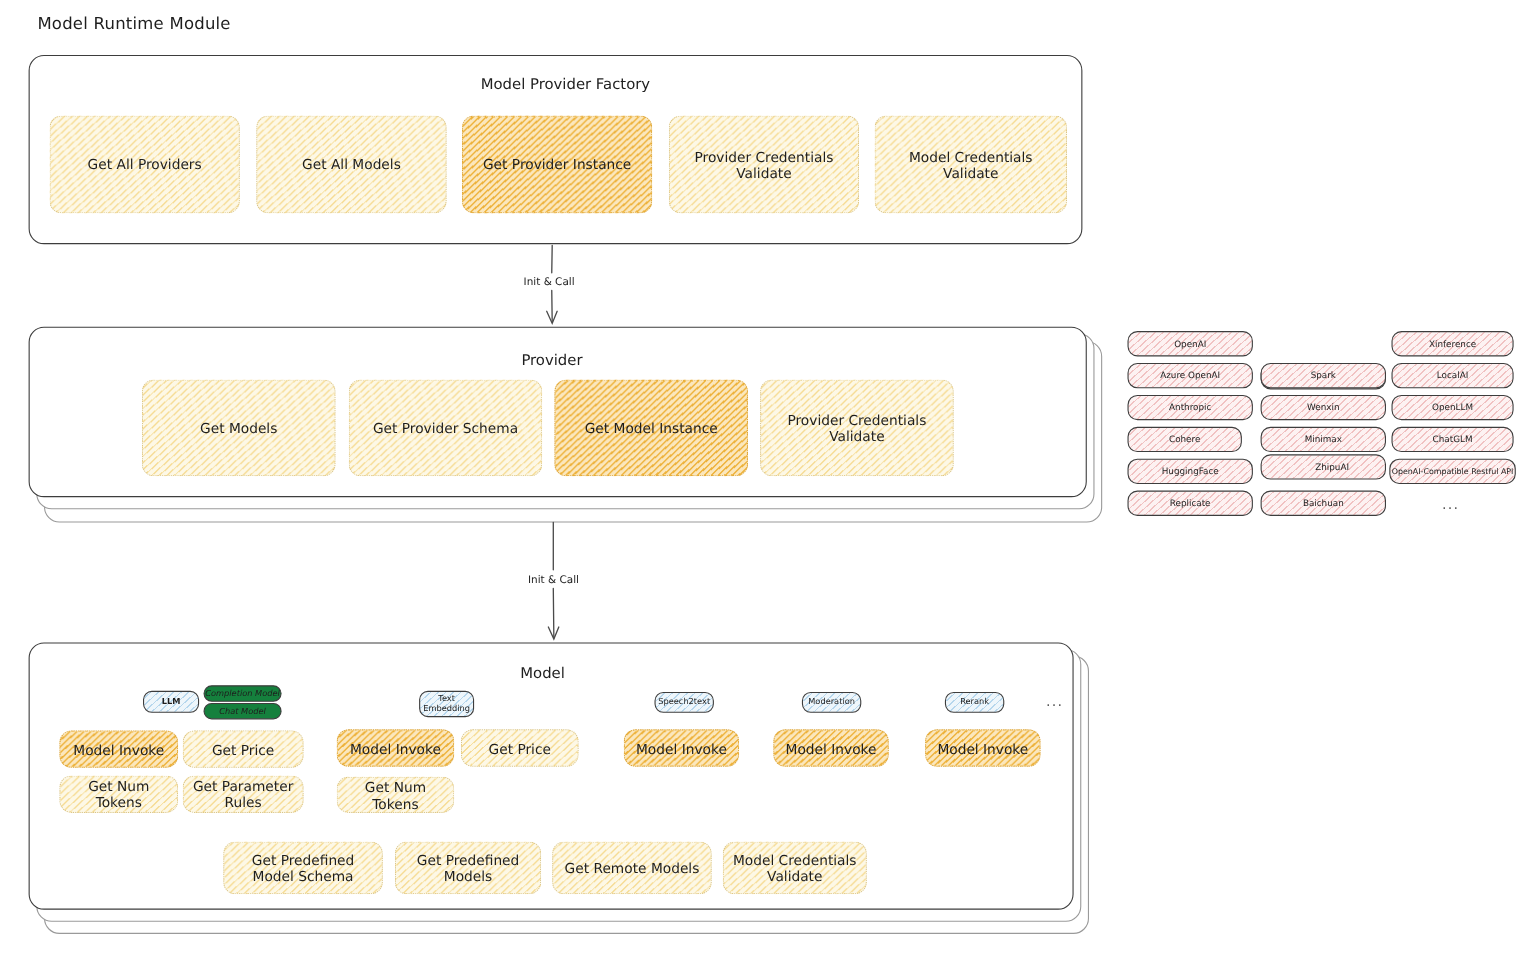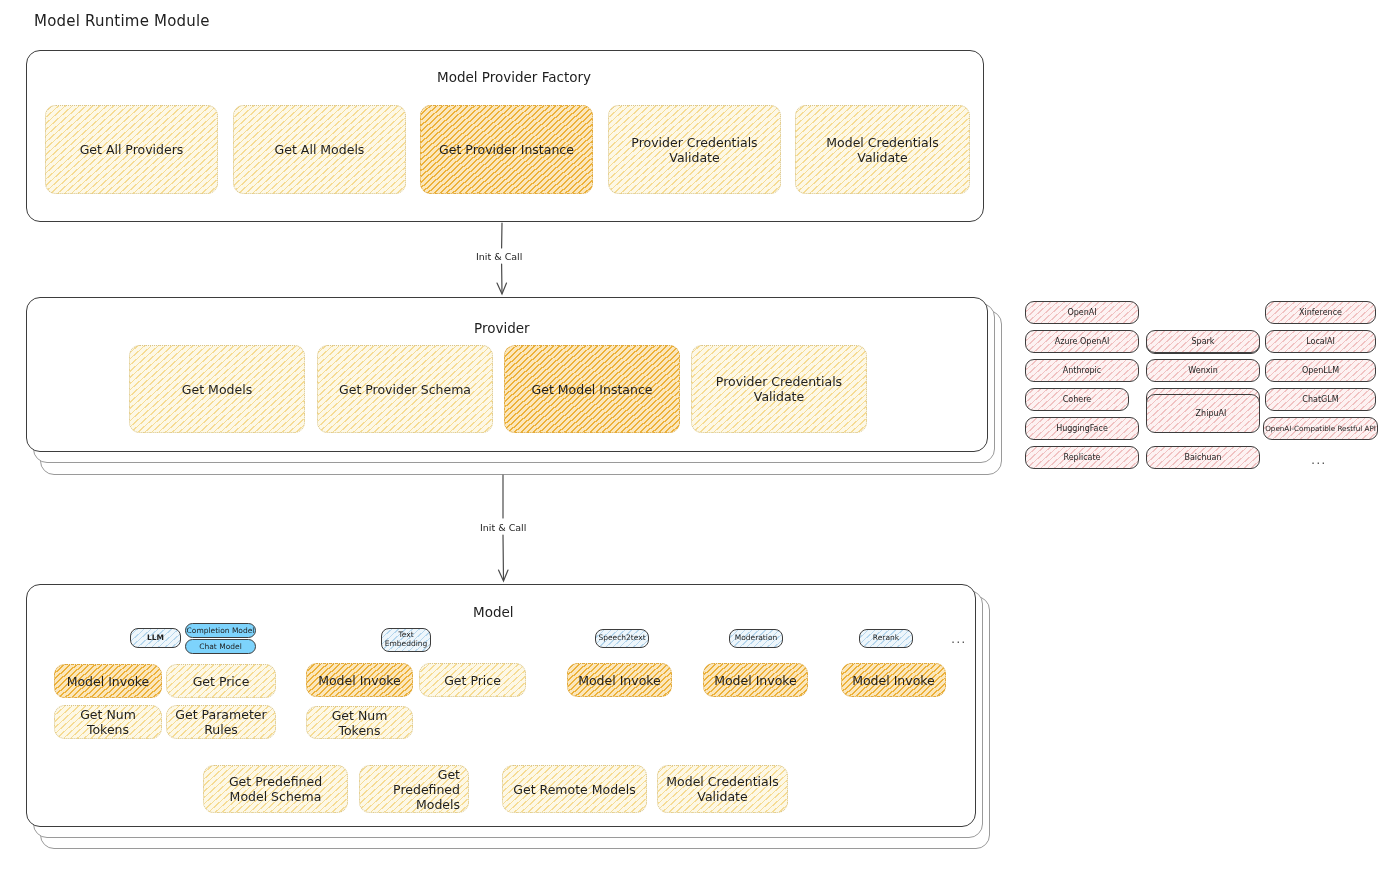--- a/index.html
+++ b/index.html
@@ -55,24 +55,24 @@
   .pchip{position:absolute;box-sizing:border-box;
          border:1.2px solid #3d3d3d;border-radius:9px;
          display:flex;align-items:center;justify-content:center;
          font-size:8px;color:#1e1e1e;text-align:center;}
 
   
   .bchip{position:absolute;box-sizing:border-box;
          border:1.2px solid #3d3d3d;border-radius:8px;
          display:flex;align-items:center;justify-content:center;
          font-size:7.5px;color:#1e1e1e;text-align:center;line-height:1.15;}
-  .wchip{position:absolute;box-sizing:border-box;background:#7dd3fc;
+  .wchip{position:absolute;box-sizing:border-box;background:#15803d;
          border:1.2px solid #3d3d3d;border-radius:8px;
          display:flex;align-items:center;justify-content:center;
-         font-size:7.5px;color:#1e1e1e;text-align:center;}
+         font-size:7.5px;color:#1e1e1e;text-align:center;font-style:italic;}
 
   .arrow-label{position:absolute;font-size:9.5px;color:#1e1e1e;
                background:#fff;padding:0 3px;white-space:nowrap;}
   .ellipsis{position:absolute;font-size:13px;color:#5a5a5a;letter-spacing:1px;}
   svg.overlay{position:absolute;left:0;top:0;width:1393px;height:880px;
               pointer-events:none;}
 </style>
 </head>
 <body>
 
@@ -103,21 +103,21 @@
 <div class="pchip hach-pink" style="left:1025px;top:330px;width:114px;height:23px;">Azure OpenAI</div>
 <div class="pchip hach-pink" style="left:1025px;top:359px;width:114px;height:23px;">Anthropic</div>
 <div class="pchip hach-pink" style="left:1025px;top:388px;width:104px;height:23px;">Cohere</div>
 <div class="pchip hach-pink" style="left:1025px;top:417px;width:114px;height:23px;">HuggingFace</div>
 <div class="pchip hach-pink" style="left:1025px;top:446px;width:114px;height:23px;">Replicate</div>
 
 <div class="pchip hach-pink" style="left:1146px;top:301px;width:114px;height:23px;margin-top:30px;">Tongyi</div>
 <div class="pchip hach-pink" style="left:1146px;top:330px;width:114px;height:23px;">Spark</div>
 <div class="pchip hach-pink" style="left:1146px;top:359px;width:114px;height:23px;">Wenxin</div>
 <div class="pchip hach-pink" style="left:1146px;top:388px;width:114px;height:23px;">Minimax</div>
-<div class="pchip hach-pink" style="left:1146px;top:394px;width:114px;height:39px;padding-left:16px;">ZhipuAI</div>
+<div class="pchip hach-pink" style="left:1146px;top:413px;width:114px;height:23px;padding-left:16px;">ZhipuAI</div>
 <div class="pchip hach-pink" style="left:1146px;top:446px;width:114px;height:23px;">Baichuan</div>
 
 <div class="pchip hach-pink" style="left:1265px;top:301px;width:111px;height:23px;">Xinference</div>
 <div class="pchip hach-pink" style="left:1265px;top:330px;width:111px;height:23px;">LocalAI</div>
 <div class="pchip hach-pink" style="left:1265px;top:359px;width:111px;height:23px;">OpenLLM</div>
 <div class="pchip hach-pink" style="left:1265px;top:388px;width:111px;height:23px;">ChatGLM</div>
 <div class="pchip hach-pink" style="left:1263px;top:417px;width:115px;height:23px;font-size:7.2px;">OpenAI-Compatible Restful API</div>
 <div class="ellipsis" style="left:1311px;top:452px;">...</div>
 
 <div class="arrow-label" style="left:477px;top:522px;">Init &amp; Call</div>
@@ -146,21 +146,21 @@
 
 <div class="bchip hach-blue" style="left:729px;top:629px;width:54px;height:19px;text-align:center;">Moderation</div>
 <div class="dbox strong hach-orange" style="left:703px;top:663px;width:105px;height:34px;">Model Invoke</div>
 
 <div class="bchip hach-blue" style="left:859px;top:629px;width:54px;height:19px;">Rerank</div>
 <div class="dbox strong hach-orange" style="left:841px;top:663px;width:105px;height:34px;">Model Invoke</div>
 
 <div class="ellipsis" style="left:951px;top:631px;">...</div>
 
 <div class="dbox hach-yellow" style="left:203px;top:765px;width:145px;height:48px;">Get Predefined Model Schema</div>
-<div class="dbox hach-yellow" style="left:359px;top:765px;width:110px;height:48px;text-align:right;">Get Predefined Models</div>
+<div class="dbox hach-yellow" style="left:359px;top:765px;width:133px;height:48px;">Get Predefined Models</div>
 <div class="dbox hach-yellow" style="left:502px;top:765px;width:145px;height:48px;">Get Remote Models</div>
 <div class="dbox hach-yellow" style="left:657px;top:765px;width:131px;height:48px;">Model Credentials Validate</div>
 
 <svg class="overlay" viewBox="0 0 1393 880">
   <g stroke="#4a4a4a" stroke-width="1.2" fill="none" stroke-linecap="round">
 
     <path d="M502,223 L501.6,248"></path>
     <path d="M501.6,264 L502,293"></path>
     <path d="M497,283 L502,294 L506.5,283"></path>
 

